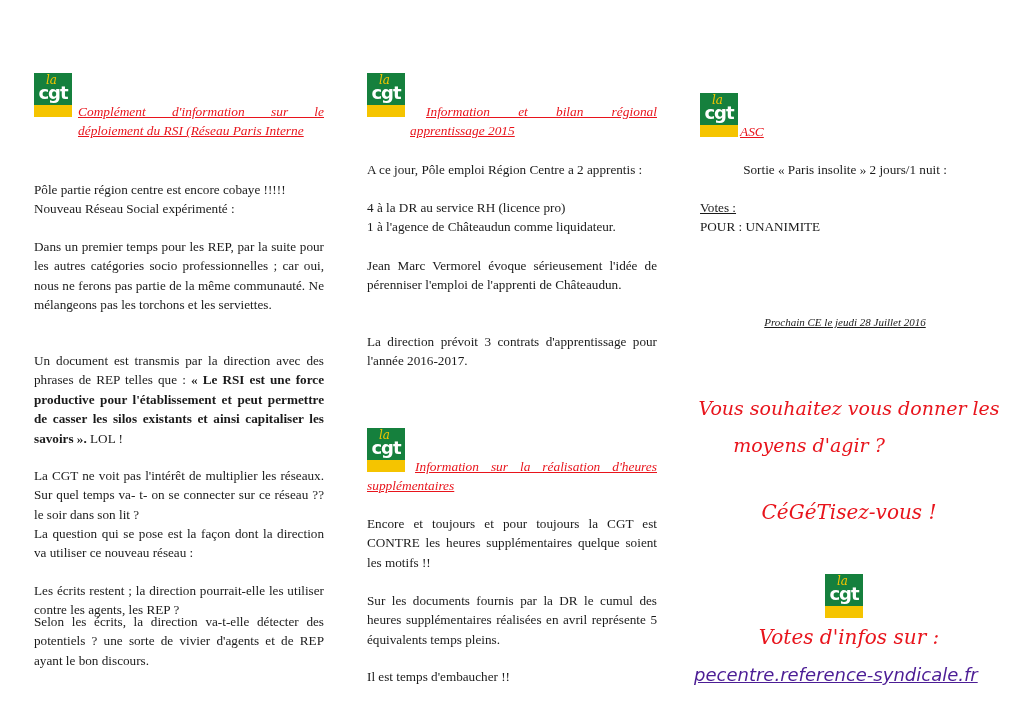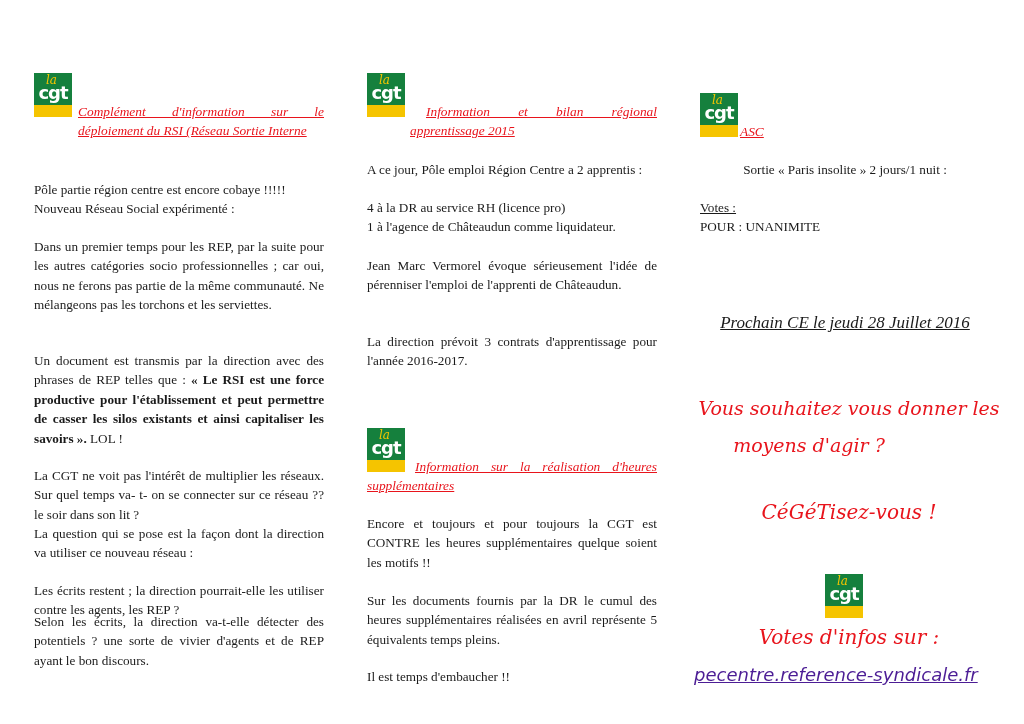--- a/index.html
+++ b/index.html
@@ -44,21 +44,21 @@
     .u { text-decoration: underline; }
   </style>
 </head>
 <body>
 
 <div class="logo" style="left:34px; top:73px;">
   <span class="la">la</span>
   <span class="cgt">cgt</span>
   <span class="band"></span>
 </div>
-<div class="heading" style="left:78px; top:102px; width:246px;">Complément d'information sur le déploiement du RSI (Réseau Sortie Interne</div>
+<div class="heading" style="left:78px; top:102px; width:246px;">Complément d'information sur le déploiement du RSI (Réseau Paris Interne</div>
 
 <p class="p" style="left:34px; top:180px; width:290px;">Pôle partie région centre est encore cobaye !!!!!</p>
 <p class="p" style="left:34px; top:199px; width:290px;">Nouveau Réseau Social expérimenté :</p>
 <p class="p" style="left:34px; top:237px; width:290px;">Dans un premier temps pour les REP, par la suite pour les autres catégories socio professionnelles ; car oui, nous ne ferons pas partie de la même communauté. Ne mélangeons pas les torchons et les serviettes.</p>
 <p class="p" style="left:34px; top:351px; width:290px;">
   <span>Un document est transmis par la direction avec des phrases de REP telles que :</span>
   <span class="bold">« Le RSI est une force productive pour l'établissement et peut permettre de casser les silos existants et ainsi capitaliser les savoirs ».</span>
   <span>LOL !</span>
 </p>
 <p class="p" style="left:34px; top:466px; width:290px;">La CGT ne voit pas l'intérêt de multiplier les réseaux. Sur quel temps va- t- on se connecter sur ce réseau ?? le soir dans son lit ?</p>
@@ -94,21 +94,21 @@
   <span class="la">la</span>
   <span class="cgt">cgt</span>
   <span class="band"></span>
 </div>
 <div class="heading" style="left:740px; top:122px; width:60px;">ASC</div>
 
 <p class="p center" style="left:700px; top:160px; width:290px; text-align-last:center;">Sortie « Paris insolite » 2 jours/1 nuit :</p>
 <p class="p u" style="left:700px; top:198px; width:290px;">Votes :</p>
 <p class="p" style="left:700px; top:217px; width:290px;">POUR : UNANIMITE</p>
 
-<p class="p u" style="left:700px; top:313px; width:290px; font-style:italic; font-size:17px; text-align:center; text-align-last:center;">Prochain CE le jeudi 28 Juillet 2016</p>
+<p class="p u" style="left:700px; top:313px; width:290px; font-style:italic; font-size:11px; text-align:center; text-align-last:center;">Prochain CE le jeudi 28 Juillet 2016</p>
 
 <div class="script" style="left:694px; top:397px; width:310px; font-size:19px;">Vous souhaitez vous donner les</div>
 <div class="script" style="left:654px; top:434px; width:310px; font-size:19px;">moyens d'agir ?</div>
 <div class="script" style="left:694px; top:500px; width:310px; font-size:20px;">CéGéTisez-vous !</div>
 
 <div class="logo" style="left:825px; top:574px;">
   <span class="la">la</span>
   <span class="cgt">cgt</span>
   <span class="band"></span>
 </div>

